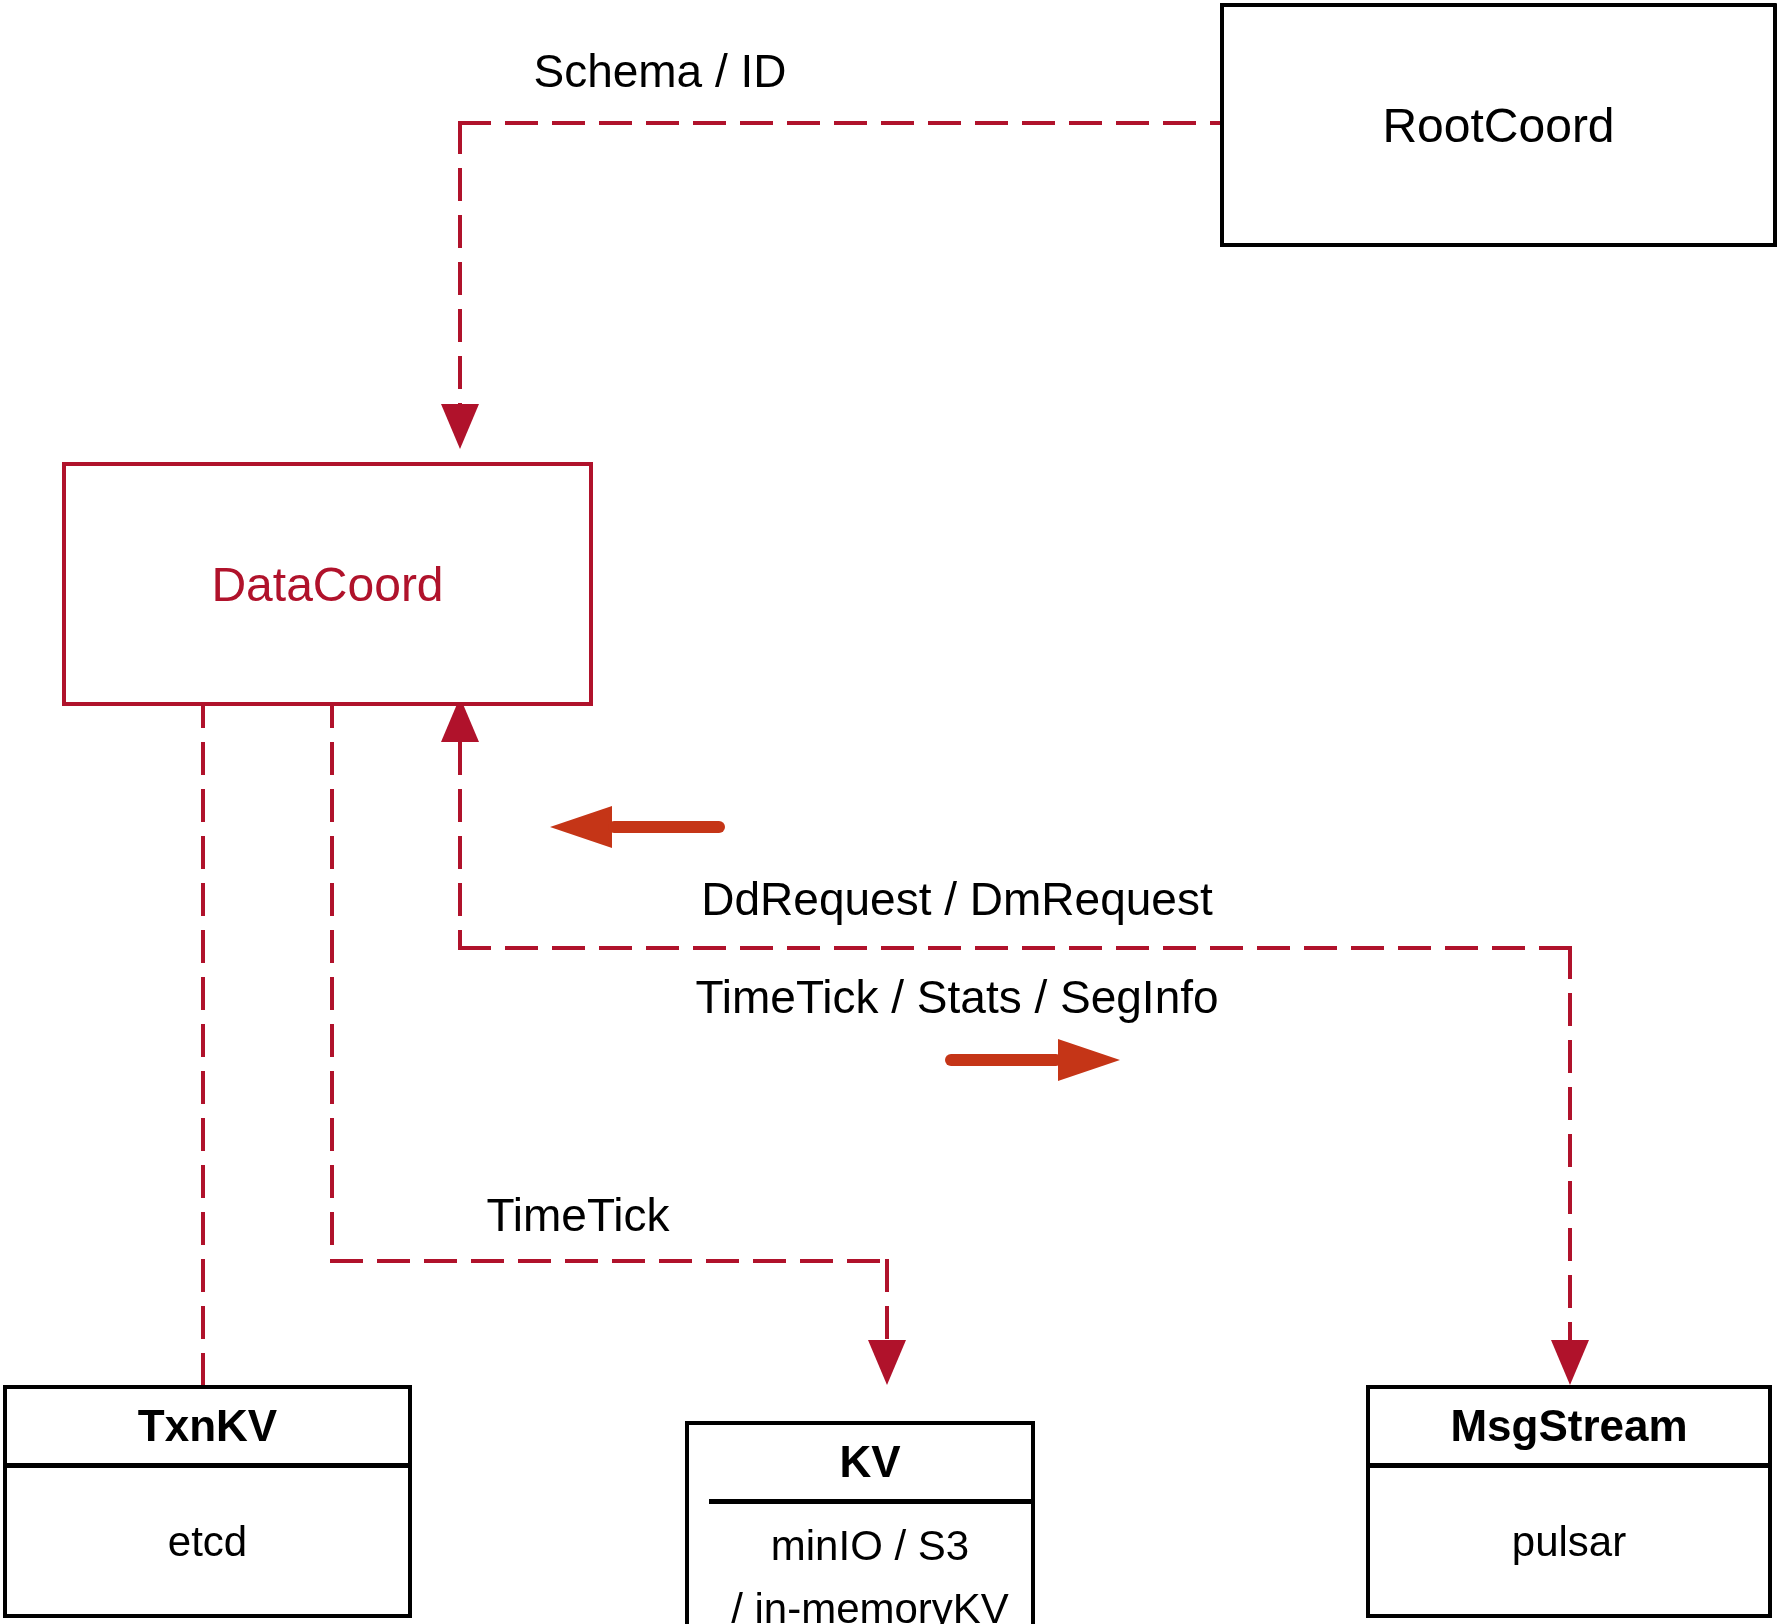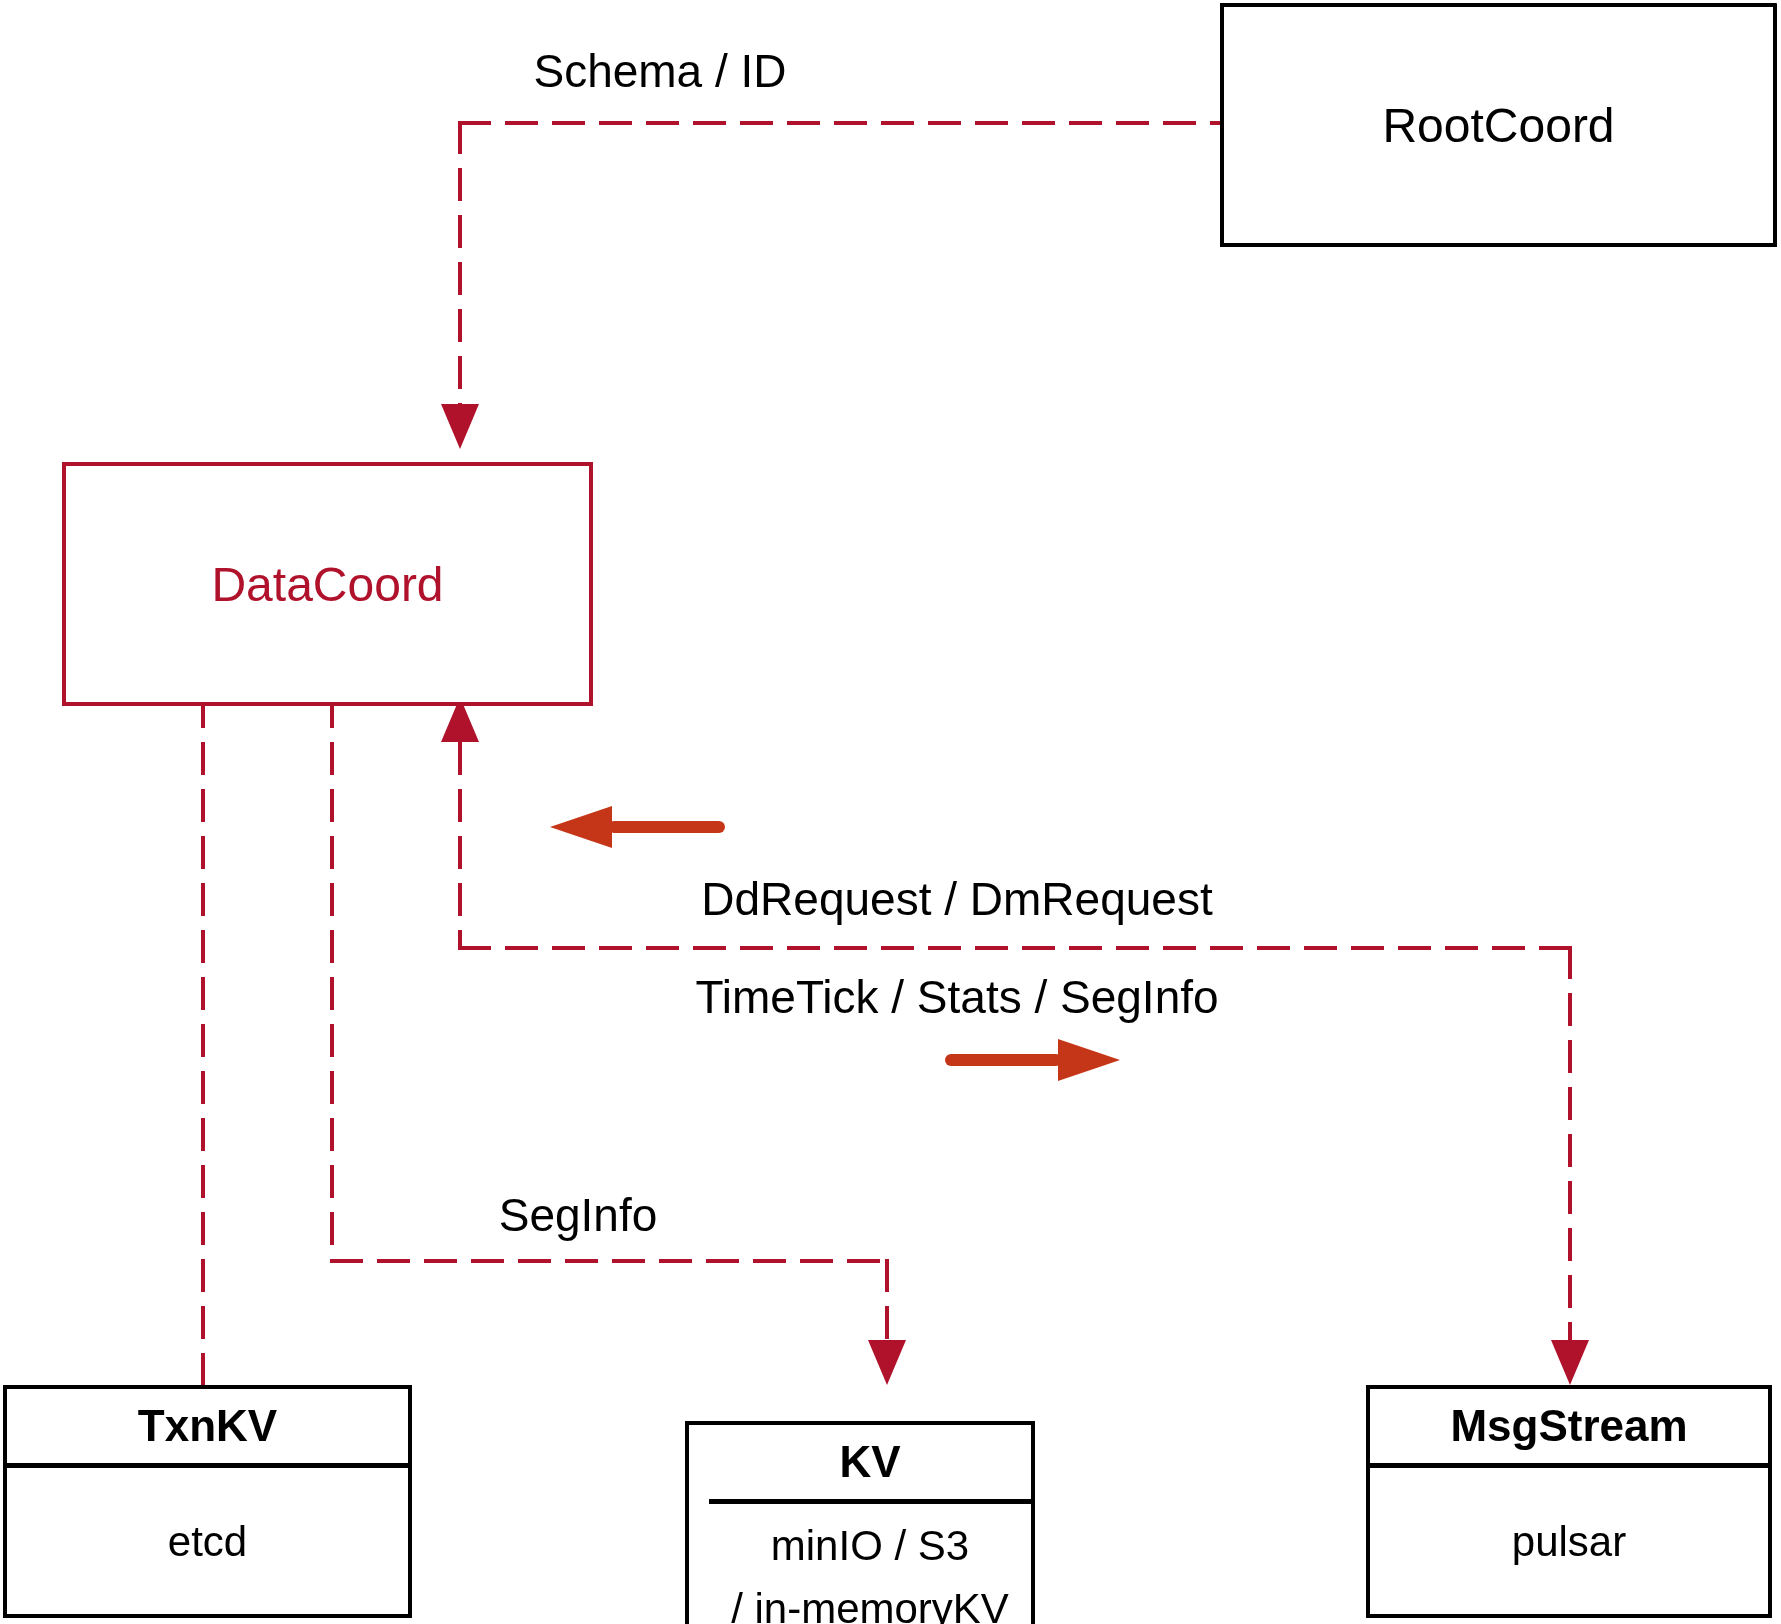--- a/index.html
+++ b/index.html
@@ -98,21 +98,21 @@
   <div class="thick-tail" style="left:608px;top:821px;width:117px;"></div>
   <div class="thick-tail" style="left:945px;top:1054px;width:117px;"></div>
   <div class="thick-head right" style="left:1058px;top:1039px;"></div>
 
   <div class="vdash" style="left:201px;top:695px;height:690px;"></div>
 
   <div class="vdash" style="left:330px;top:695px;height:568px;"></div>
   <div class="hdash" style="left:330px;top:1259px;width:559px;"></div>
   <div class="vdash" style="left:885px;top:1259px;height:81px;"></div>
   <div class="ah down" style="left:868px;top:1340px;"></div>
-  <div class="edge-label" style="left:578px;top:1188px;">SegInfo</div>
+  <div class="edge-label" style="left:578px;top:1188px;">TimeTick</div>
 
   <div class="node black" style="left:1220px;top:3px;width:557px;height:244px;">
     <span class="node-label">RootCoord</span>
   </div>
 
   <div class="node red" style="left:62px;top:449px;width:531px;height:244px;margin-top:13px;">
     <span class="node-label">DataCoord</span>
   </div>
 
   <div class="tnode" style="left:3px;top:1385px;width:409px;height:233px;">

